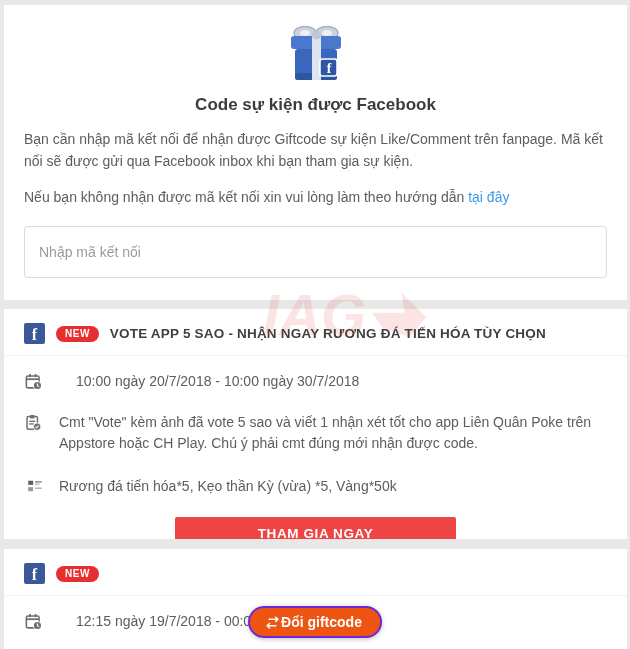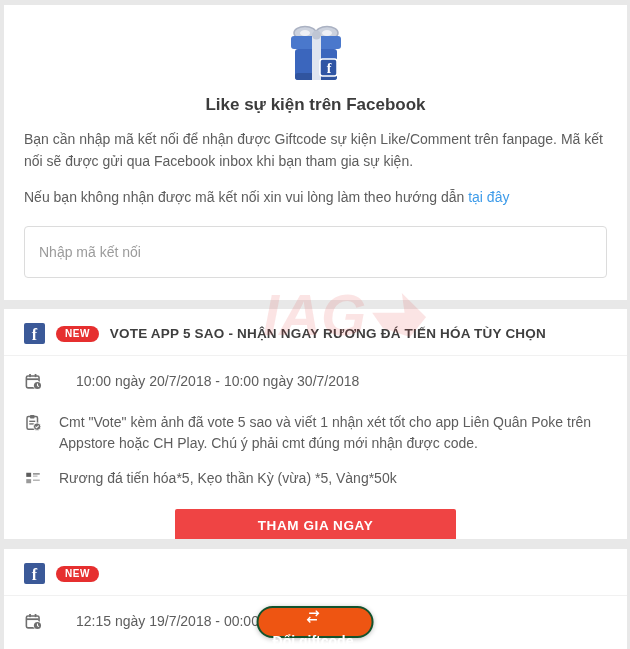--- a/index.html
+++ b/index.html
@@ -52,38 +52,37 @@
     flex:0 0 auto;
   }
   .ev-title {
     font-size:13.5px; font-weight:bold; color:#3f3f3f; letter-spacing:.2px;
     text-transform:uppercase;
   }
   .row { display:flex; align-items:flex-start; gap:15px; padding:0 20px; font-size:14px; color:#5d5d5d; line-height:1.55; }
   .row .ric { flex:0 0 20px; padding-top:1px; }
   .r-time { margin-top:15px;gap:32px; }
   .r-desc { margin-top:14px; }
-  .r-reward { margin-top:13px; }
+  .r-reward { margin-top:21px;text-align:right; }
   .cta-wrap { text-align:center; margin-top:15px; }
   .cta {
     width:281px; height:33px; background:#ef4444; color:#fff; border:none;
     font-weight:bold; font-size:13.5px; letter-spacing:.6px; border-radius:2px;
     cursor:pointer; font-family:"Liberation Sans", sans-serif;
   }
 
   
   .pill {
     position:absolute; left:315px; top:606px; transform:translateX(-50%);
     height:32px; padding:0 18px 0 14px; border-radius:17px;
-    background:#ee5512; border:2px solid #14532d;
-    display:flex; align-items:center; gap:8px;
+    background:#ee5512; border:2px solid #6d28d9;
+    display:flex; align-items:center; 
     color:#fff; font-size:14px; font-weight:bold; cursor:pointer;
     box-shadow:0 1px 5px rgba(0,0,0,.25); z-index:30;
     font-family:"Liberation Sans", sans-serif;
-    flex-direction:column;
   }
 
   
   .watermark {
     position:absolute; left:263px; top:286px; z-index:15;
     pointer-events:none; opacity:.13; color:#e23b3b;
     font-weight:bold; font-style:italic; font-size:58px; line-height:1;
     display:flex; align-items:center;
   }
   .watermark .wm-shape {
@@ -105,21 +104,21 @@
         <ellipse cx="44" cy="10" rx="5" ry="3" fill="#eef0f5"></ellipse>
         <rect x="8" y="13" width="50" height="13" rx="3" fill="#4a78cc"></rect>
         <rect x="12" y="26" width="42" height="31" rx="3" fill="#3b66bd"></rect>
         <rect x="12" y="50" width="42" height="7" rx="3" fill="#30549f"></rect>
         <rect x="29" y="13" width="9" height="44" fill="#dfe5f0"></rect>
         <circle cx="33.5" cy="12" r="4.5" fill="#bfc6d4"></circle>
         <rect x="37" y="36" width="17" height="17" rx="2.5" fill="#2f55a4" stroke="#ffffff" stroke-width="1.5"></rect>
         <text x="46" y="50" font-size="14" font-weight="bold" fill="#ffffff" text-anchor="middle" font-family="Liberation Serif, serif">f</text>
       </svg>
     </div>
-    <div class="page-title">Like sự kiện trên Facebook</div>
+    <div class="page-title">Code sự kiện được Facebook</div>
     <p class="intro">Bạn cần nhập mã kết nối để nhận được Giftcode sự kiện Like/Comment trên fanpage. Mã kết nối sẽ được gửi qua Facebook inbox khi bạn tham gia sự kiện.</p>
     <p class="note"><span>Nếu bạn không nhận được mã kết nối xin vui lòng làm theo hướng dẫn</span> <a href="#">tại đây</a></p>
     <input class="code-input" type="text" placeholder="Nhập mã kết nối" style="">
   </div>
 
   <div class="card event ev1">
     <div class="ev-header">
       <div class="fb-badge">f</div>
       <span class="new-badge">NEW</span>
       <span class="ev-title">VOTE APP 5 SAO - NHẬN NGAY RƯƠNG ĐÁ TIẾN HÓA TÙY CHỌN</span>

